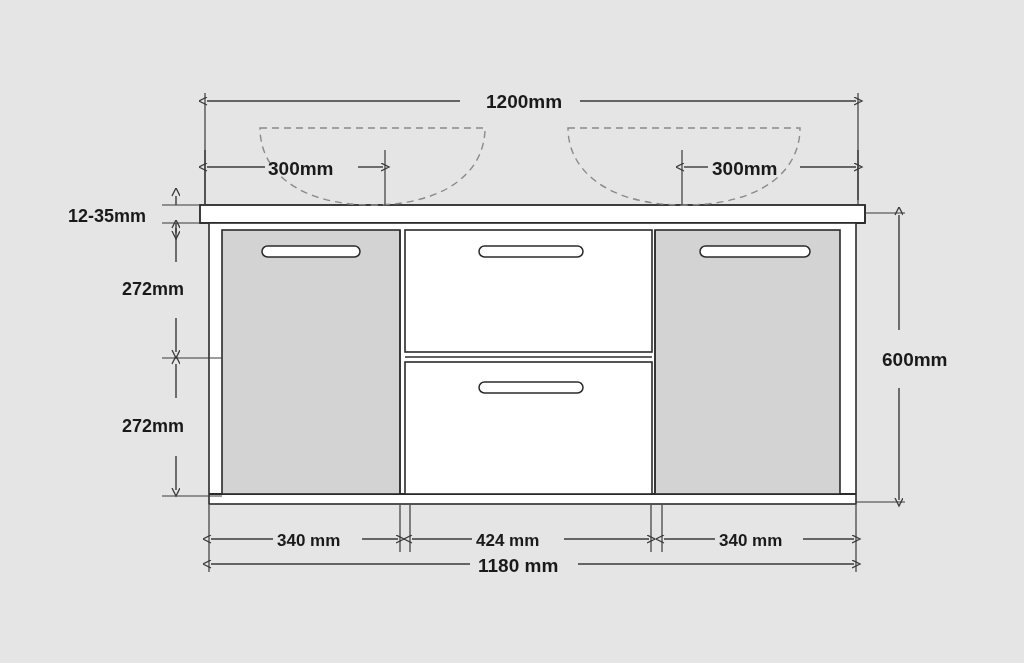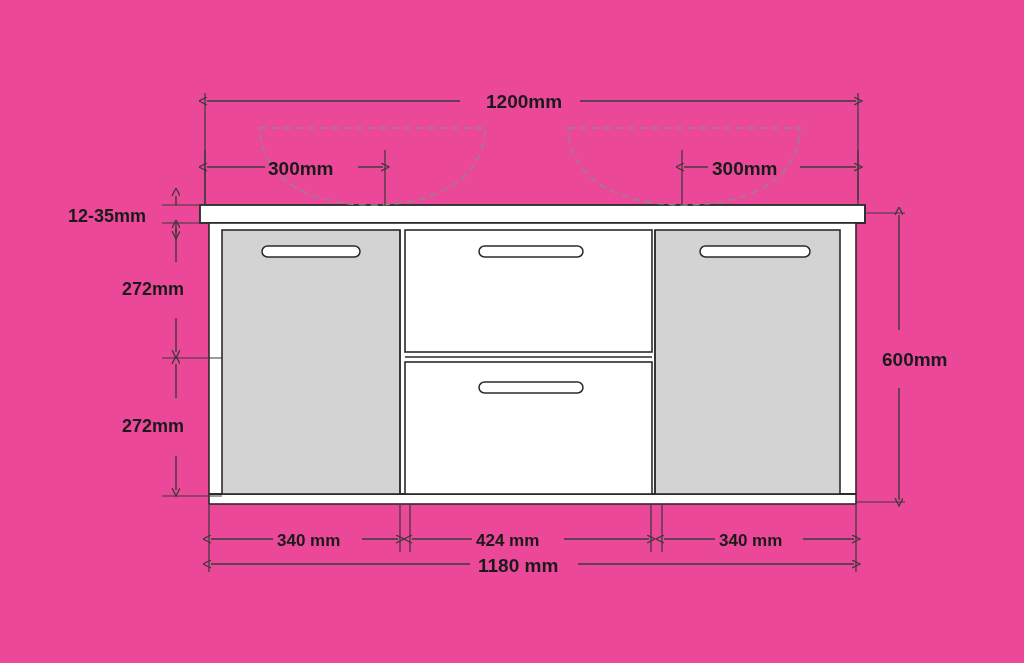--- a/index.html
+++ b/index.html
@@ -7,21 +7,21 @@
     padding: 0;
     background: #ffffff;
   }
   body {
     font-family: "Liberation Sans", sans-serif;
   }
   #stage {
     position: relative;
     width: 1024px;
     height: 663px;
-    background: #ec4899;
+    background: #e5e5e5;
     overflow: hidden;
   }
   #stage svg {
     position: absolute;
     left: 0;
     top: 0;
   }
   .dim-label {
     font-family: "Liberation Sans", sans-serif;
     font-weight: bold;

